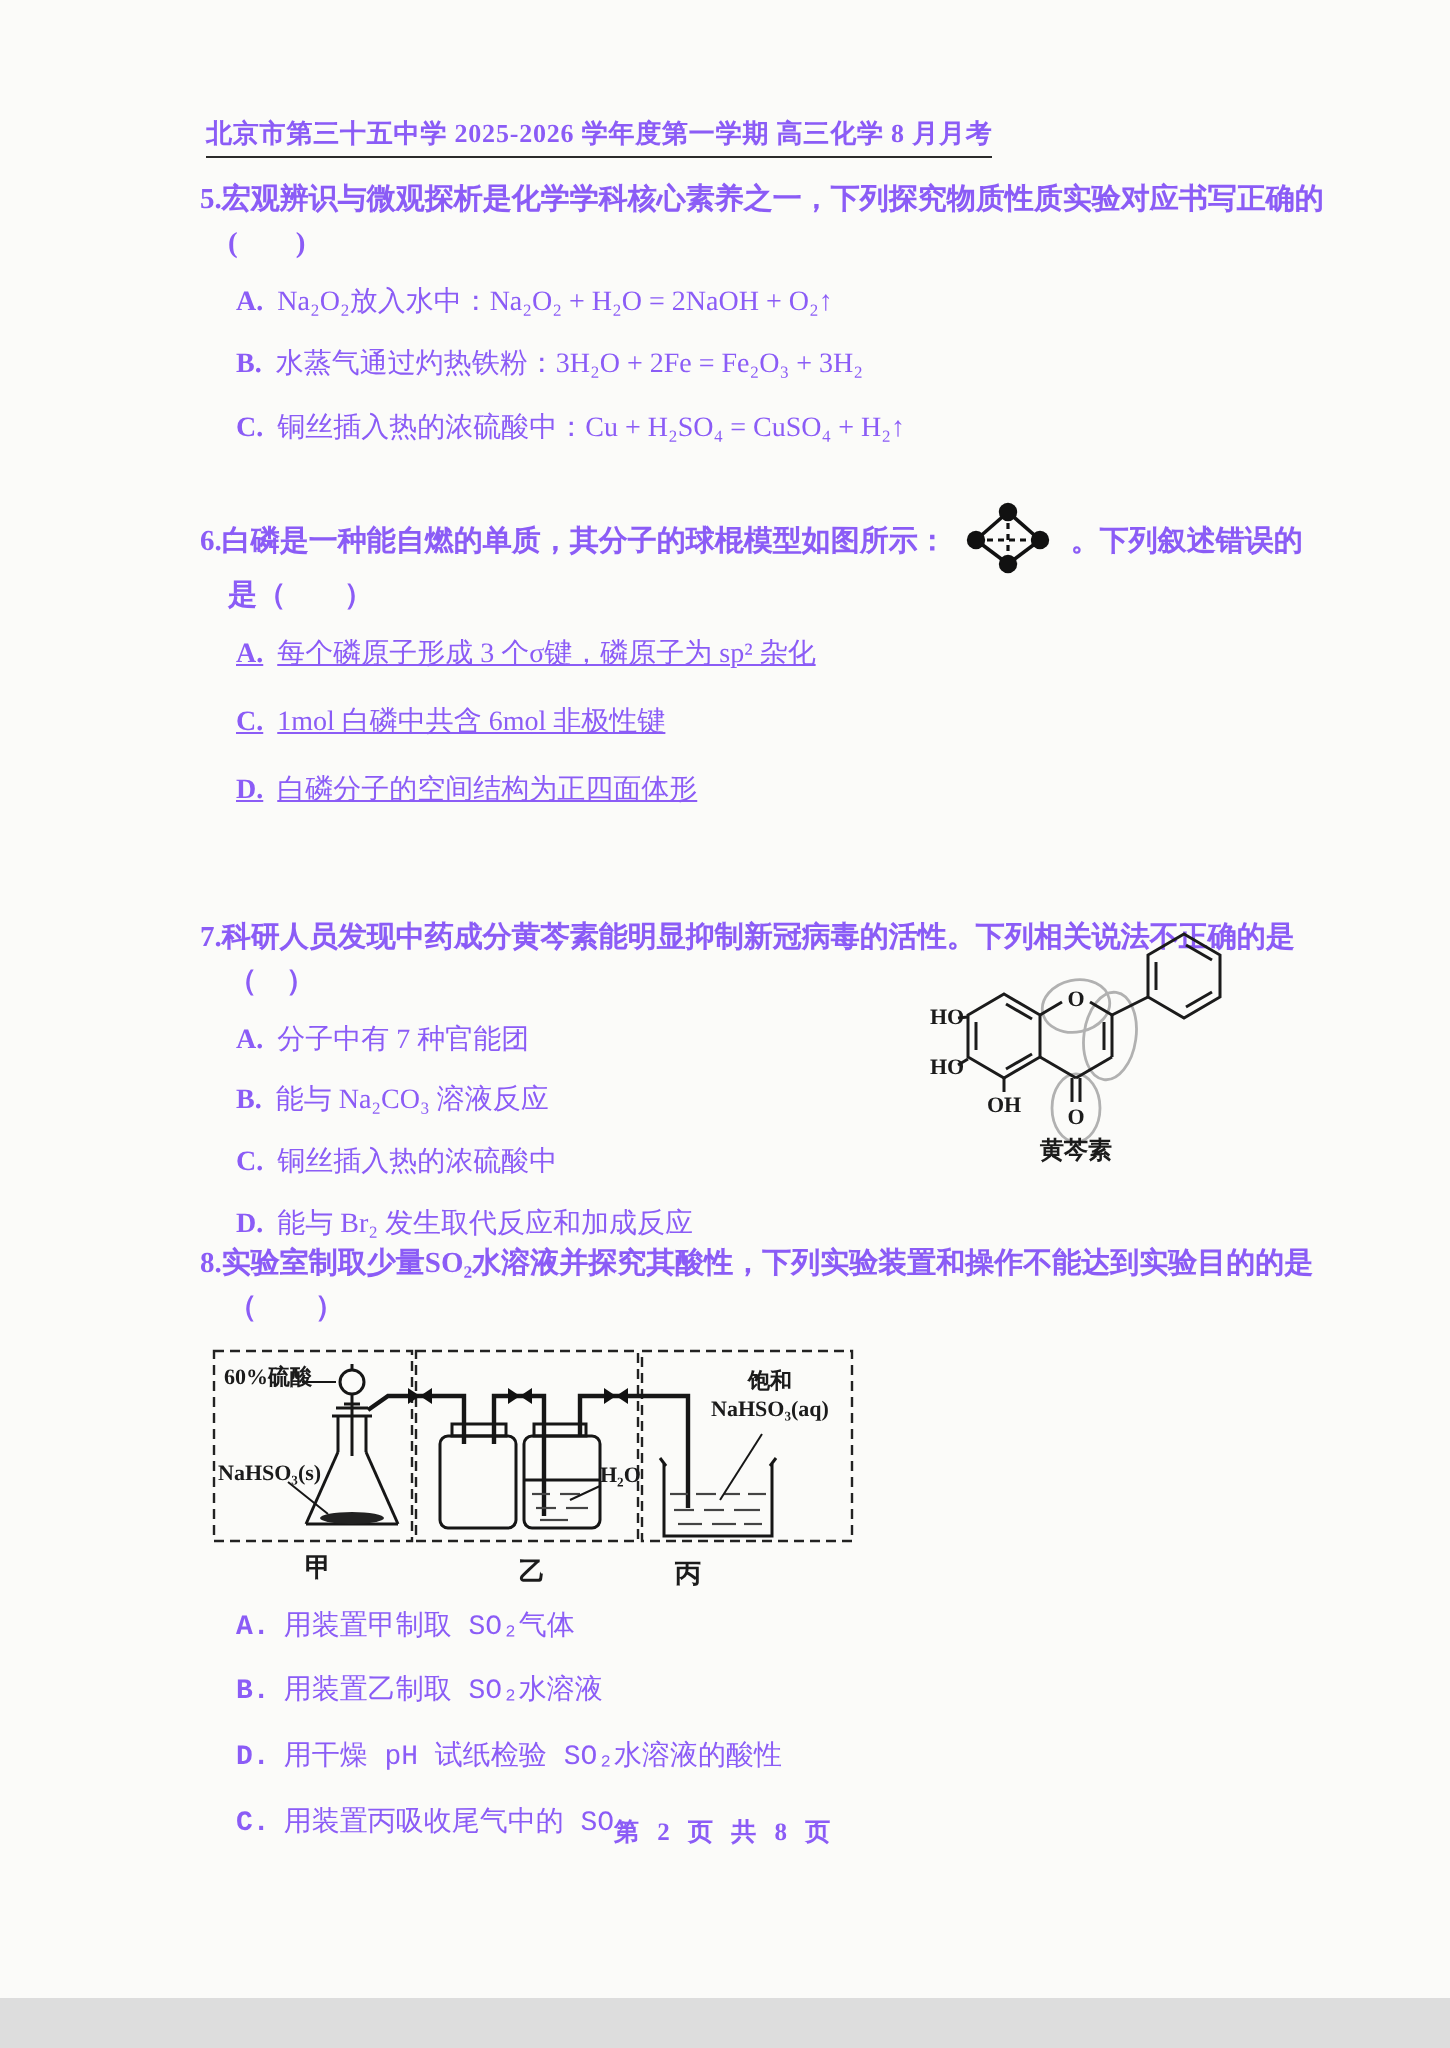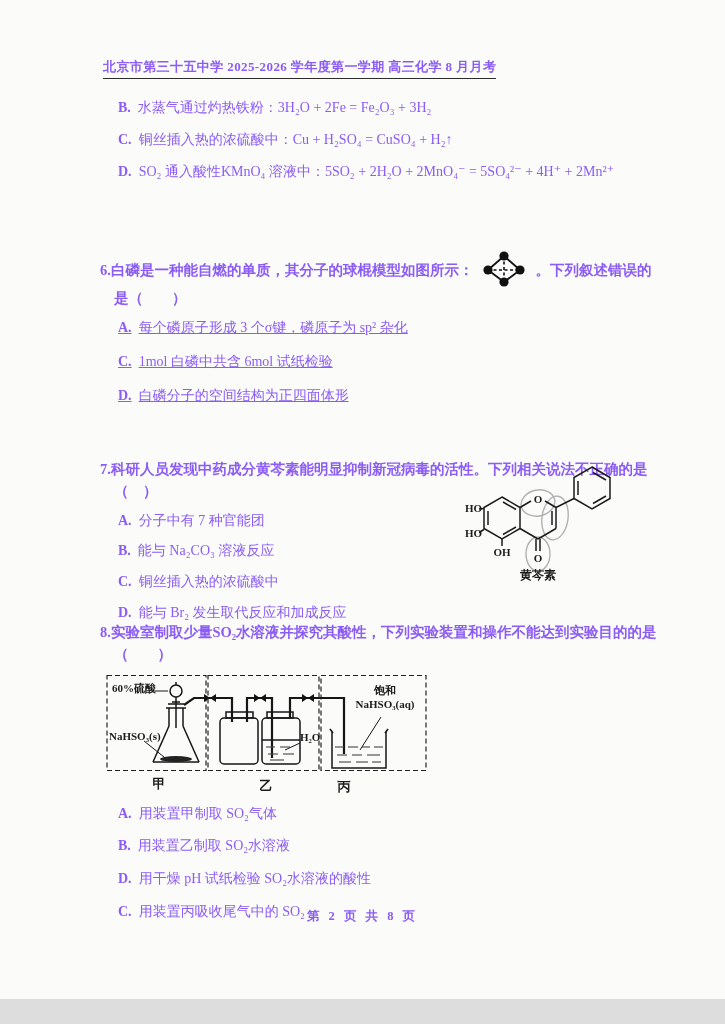--- a/index.html
+++ b/index.html
@@ -13,62 +13,63 @@
     letter-spacing:.4px;border-bottom:1.5px solid #2b2b2b;padding-bottom:2px;
   }
   .question{position:absolute;left:100px;width:565px;}
   .q5{top:90px;} .q6{top:250px;} .q7{top:459px;} .q8{top:622px;}
   .stem{font-size:14.5px;font-weight:600;line-height:1.5;padding-left:14px;text-indent:-14px;}
   .options{margin-top:9px;padding-left:18px;}
   .option{font-size:14px;line-height:1.35;}
   .q5 .option{margin-bottom:13px;}
   .q6 .option{margin-bottom:15px;text-decoration:underline;}
   .q7 .option{margin-bottom:12px;max-width:340px;}
-  .q8 .option{margin-bottom:14px;}
+  .q8 .option{margin-bottom:14px;font-family:Liberation Mono, monospace;}
   .opt-label{font-weight:600;margin-right:7px;}
   .p4-model{vertical-align:-13px;margin:0 8px;}
   .molecule{position:absolute;left:452px;top:458px;}
   .apparatus{margin:8px 0 4px 4px;display:block;}
   .footer{position:absolute;left:0;right:0;top:908px;text-align:center;
     font-size:12.5px;font-weight:600;letter-spacing:3px;}
   svg text{font-family:"Liberation Serif","DejaVu Serif",serif;fill:#1b1b1b;}
 </style>
 </head>
 <body>
 
 <div class="page">
 
   <div class="header">北京市第三十五中学 2025-2026 学年度第一学期  高三化学 8 月月考</div>
 
   <div class="question q5">
-    <div class="options">
+    <div class="stem">5.宏观辨识与微观探析是化学学科核心素养之一，下列探究物质性质实验对应书写正确的(　　)</div>
+    <div class="options">
+      <div class="option"><span class="opt-label">A.</span><span>Na₂O₂放入水中：Na₂O₂ + H₂O = 2NaOH + O₂↑</span></div>
       <div class="option"><span class="opt-label">B.</span><span>水蒸气通过灼热铁粉：3H₂O + 2Fe = Fe₂O₃ + 3H₂</span></div>
       <div class="option"><span class="opt-label">C.</span><span>铜丝插入热的浓硫酸中：Cu + H₂SO₄ = CuSO₄ + H₂↑</span></div>
-      <div class="option"><span class="opt-label">D.</span><span>SO₂ 通入酸性KMnO₄ 溶液中：5SO₂ + 2H₂O + 2MnO₄⁻ = 5SO₄²⁻ + 4H⁺ + 2Mn²⁺</span></div>
     </div>
   </div>
 
   <div class="question q6">
     <div class="stem">
       <span>6.白磷是一种能自燃的单质，其分子的球棍模型如图所示：</span><svg class="p4-model" width="46" height="38" viewBox="0 0 46 38">
         <line x1="7" y1="20" x2="39" y2="20" stroke="#111" stroke-width="1.6" stroke-dasharray="3 2.5"></line>
         <line x1="23" y1="6" x2="23" y2="32" stroke="#111" stroke-width="1.6" stroke-dasharray="3 2.5"></line>
         <line x1="23" y1="6" x2="7" y2="20" stroke="#111" stroke-width="1.8"></line>
         <line x1="23" y1="6" x2="39" y2="20" stroke="#111" stroke-width="1.8"></line>
         <line x1="7" y1="20" x2="23" y2="32" stroke="#111" stroke-width="1.8"></line>
         <line x1="39" y1="20" x2="23" y2="32" stroke="#111" stroke-width="1.8"></line>
         <circle cx="23" cy="6" r="4.6" fill="#111"></circle>
         <circle cx="7" cy="20" r="4.6" fill="#111"></circle>
         <circle cx="39" cy="20" r="4.6" fill="#111"></circle>
         <circle cx="23" cy="32" r="4.6" fill="#111"></circle>
       </svg><span>。下列叙述错误的是（　　）</span>
     </div>
     <div class="options">
       <div class="option"><span class="opt-label">A.</span><span>每个磷原子形成 3 个σ键，磷原子为 sp² 杂化</span></div>
-      <div class="option"><span class="opt-label">C.</span><span>1mol 白磷中共含 6mol 试纸检验</span></div>
+      <div class="option"><span class="opt-label">C.</span><span>1mol 白磷中共含 6mol 非极性键</span></div>
       <div class="option"><span class="opt-label">D.</span><span>白磷分子的空间结构为正四面体形</span></div>
     </div>
   </div>
 
   <div class="question q7">
     <div class="stem">7.科研人员发现中药成分黄芩素能明显抑制新冠病毒的活性。下列相关说法不正确的是（　）</div>
     <div class="options">
       <div class="option"><span class="opt-label">A.</span><span>分子中有 7 种官能团</span></div>
       <div class="option"><span class="opt-label">B.</span><span>能与 Na₂CO₃ 溶液反应</span></div>
       <div class="option"><span class="opt-label">C.</span><span>铜丝插入热的浓硫酸中</span></div>

